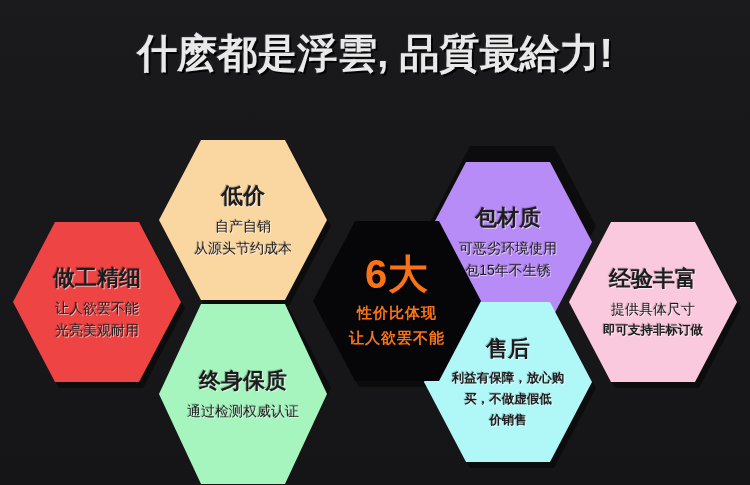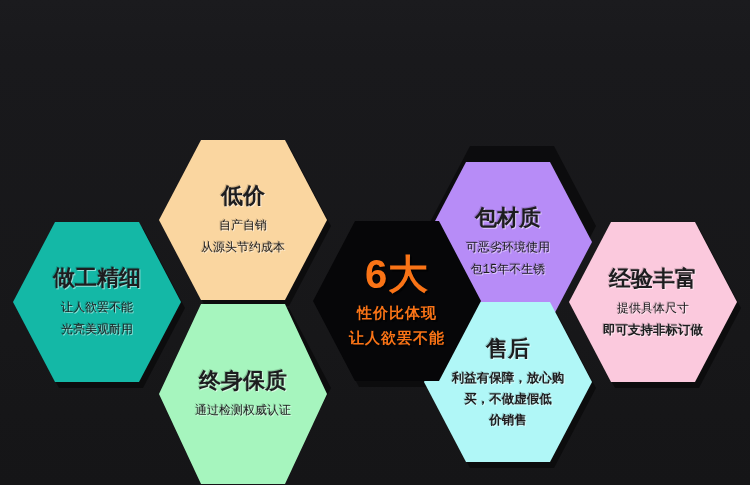--- a/index.html
+++ b/index.html
@@ -73,21 +73,21 @@
   .hexshadow {
     position: absolute;
     -webkit-clip-path: polygon(25% 0%, 75% 0%, 100% 50%, 75% 100%, 25% 100%, 0% 50%);
     clip-path: polygon(25% 0%, 75% 0%, 100% 50%, 75% 100%, 25% 100%, 0% 50%);
     background: #0a0a0c;
     opacity: 0.85;
     z-index: 2;
   }
 
   
-  .c-yellow { background: #14b8a6; }
+  .c-yellow { background: #ef4444; }
   .c-peach  { background: #fad6a0; }
   .c-green  { background: #a6f5be; }
   .c-purple { background: #b78cf7; }
   .c-pink   { background: #fbc9dd; }
   .c-cyan   { background: #b0f7f7; }
   .c-black  { background: #060608; }
 
   .dark-text { color: #1d1d1f; }
   .light-text { color: #f97316; }
 
@@ -116,21 +116,21 @@
   #sh-material   { left: 428px; top: 146px; width: 168px; height: 160px; }
   
   #hex-service   { left: 424px; top: 302px; width: 168px; height: 160px; }
   #sh-service    { left: 428px; top: 308px; width: 168px; height: 160px; }
   
   #hex-experience{ left: 569px; top: 222px; width: 168px; height: 160px; }
   #sh-experience { left: 573px; top: 228px; width: 168px; height: 160px; }
 
   
   .t-lg { font-size: 22px; line-height: 30px; margin-bottom: 4px; }
-  .t-md { font-size: 12px; line-height: 22px; font-family: Liberation Mono, monospace; }
+  .t-md { font-size: 14px; line-height: 22px; }
   .t-sm { font-size: 12.5px; line-height: 21px; font-weight: bold; }
 
   .core-big {
     font-size: 40px;
     line-height: 44px;
     font-weight: bold;
     letter-spacing: 1px;
     margin-bottom: 4px;
   }
   .core-sub {
@@ -138,20 +138,21 @@
     line-height: 25px;
     font-weight: bold;
     letter-spacing: 1px;
   }
 </style>
 </head>
 <body>
 
 <div id="stage">
 
+  <div class="title">什麽都是浮雲, 品質最給力!</div>
 
   <div class="hexshadow" id="sh-quality"></div>
   <div class="hexshadow" id="sh-price"></div>
   <div class="hexshadow" id="sh-warranty"></div>
   <div class="hexshadow" id="sh-material"></div>
   <div class="hexshadow" id="sh-service"></div>
   <div class="hexshadow" id="sh-experience"></div>
   <div class="hexshadow" id="sh-core"></div>
 
   <div class="hexwrap">

